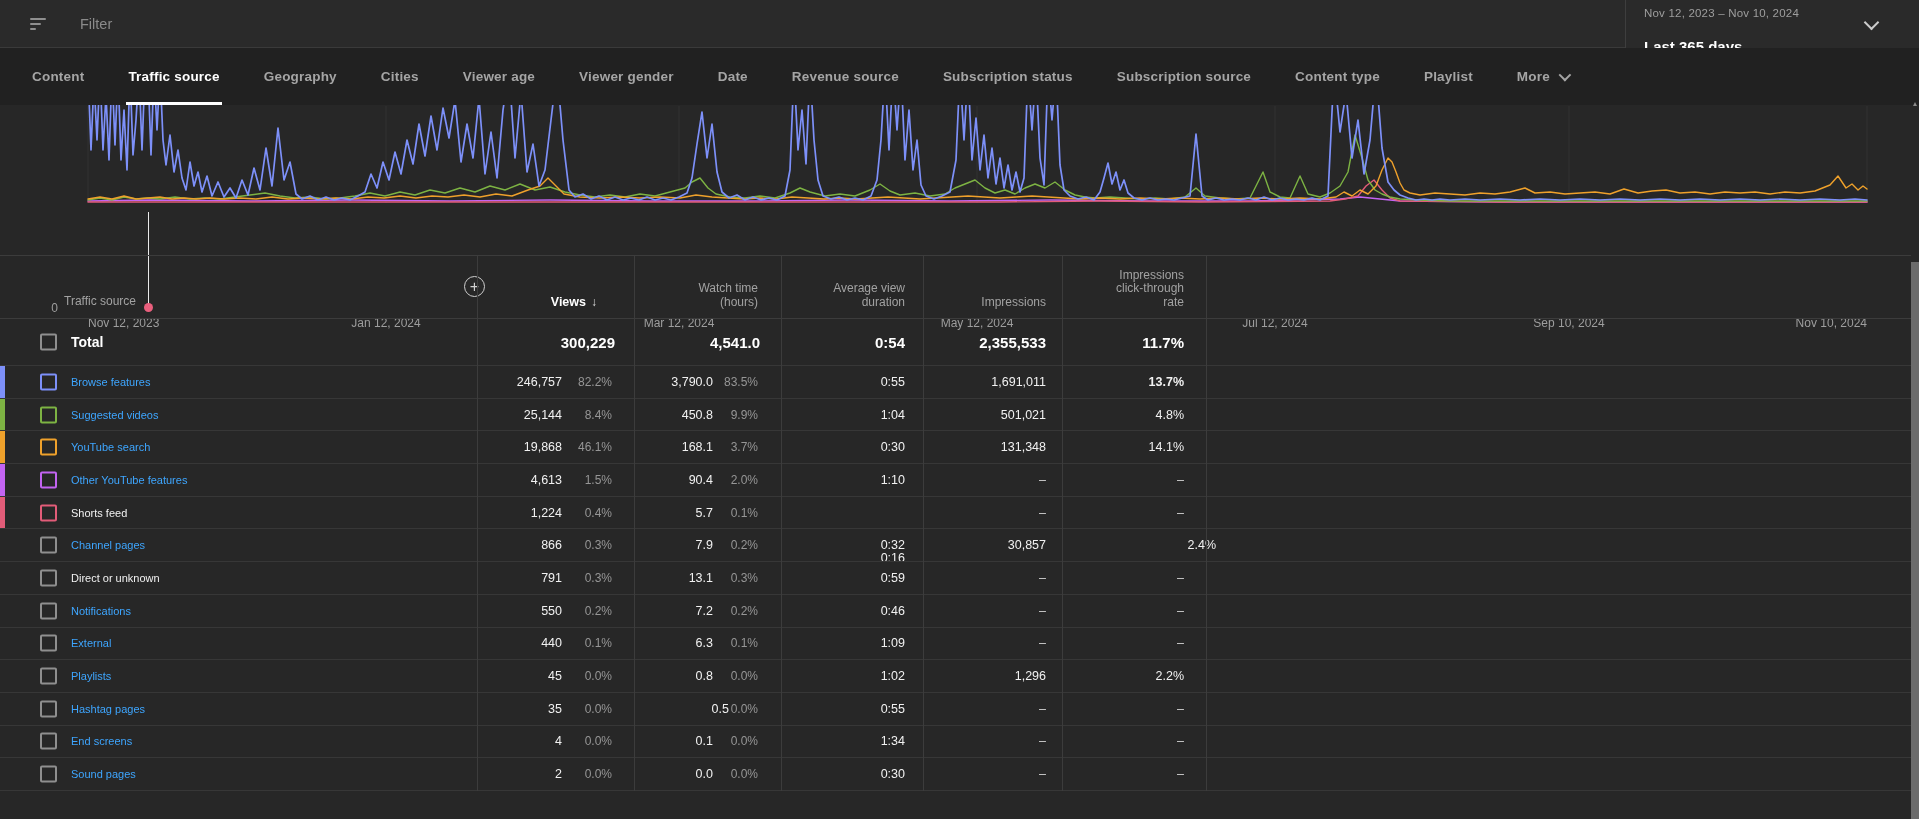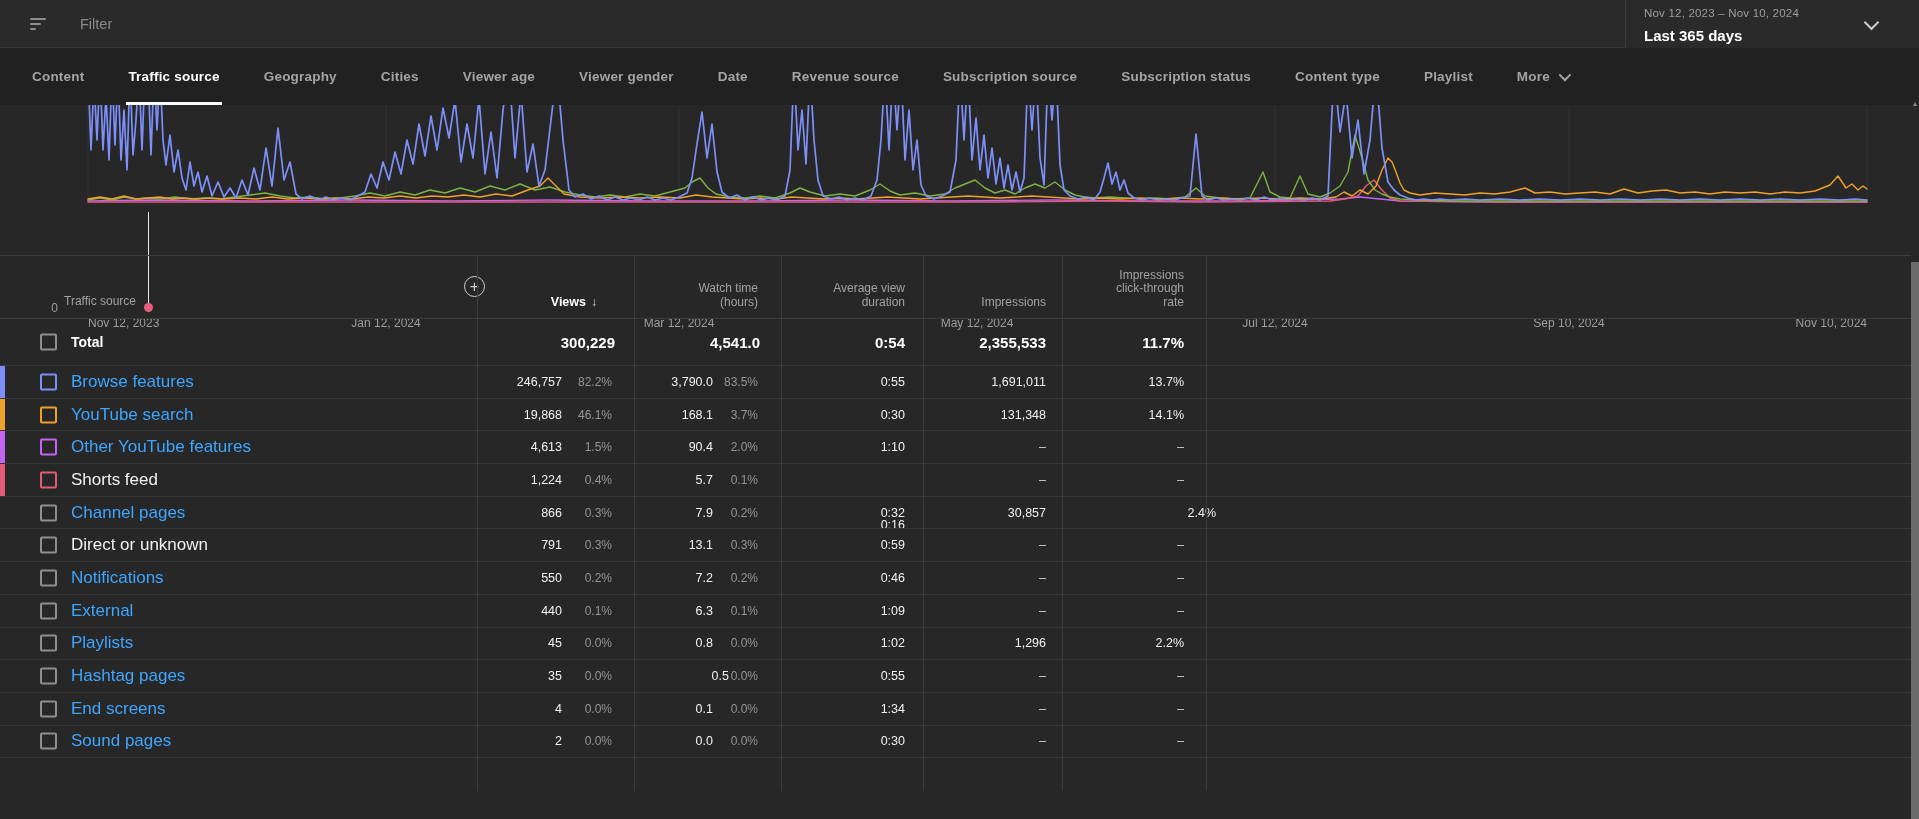--- a/index.html
+++ b/index.html
@@ -15,21 +15,21 @@
   .filter-icon i{display:block;height:2px;background:#8f8f8f;border-radius:1px}
   .filter-icon i:nth-child(1){width:16px}
   .filter-icon i:nth-child(2){width:11px}
   .filter-icon i:nth-child(3){width:6px}
   .filter-input{margin-left:32px;background:transparent;border:none;outline:none;
     color:#ddd;font-size:14.5px;width:420px;font-family:inherit}
   .filter-input::placeholder{color:#8a8a8a}
   .date-panel{position:absolute;right:0;top:0;width:294px;height:48px;border-left:1px solid #3e3e3e;
     box-sizing:border-box;padding:7px 0 0 18px;cursor:pointer;background:#2a2a2a}
   .date-sub{font-size:11.5px;color:#9e9e9e;letter-spacing:.2px}
-  .date-main{font-size:15px;font-weight:bold;color:#fff;margin-top:8px}
+  .date-main{font-size:15px;font-weight:bold;color:#fff;margin-top:19px}
   .date-chev{position:absolute;right:42px;top:17px;width:9px;height:9px;
     border-right:2px solid #ccc;border-bottom:2px solid #ccc;transform:rotate(45deg)}
   
   .tab-bar{position:absolute;top:48px;left:0;width:1919px;height:57px;background:#212121;
     display:flex;align-items:stretch;padding-left:32px;box-sizing:border-box}
   .tab{position:relative;display:flex;align-items:center;margin-right:44px;
     font-size:13.5px;font-weight:bold;color:#a5a5a5;letter-spacing:.2px;cursor:pointer;white-space:nowrap}
   .tab.active{color:#fff}
   .tab .underline{position:absolute;bottom:0;left:-2px;right:-2px;height:3px;background:#fff}
   .tab .tab-chev{width:7px;height:7px;border-right:2px solid #a5a5a5;border-bottom:2px solid #a5a5a5;
@@ -55,21 +55,21 @@
   .col-head{position:absolute;bottom:9px;text-align:right;font-size:12px;color:#a2a2a2;
     white-space:pre-line;line-height:13.5px}
   .col-head.views{color:#fff;font-weight:bold;font-size:12.5px;white-space:nowrap}
   .sort-arrow{color:#ddd;font-weight:normal;font-size:12px;margin-left:5px}
   .trow{position:relative;border-bottom:1px solid #373737;box-sizing:border-box}
   .trow.total{height:47px}
   .trow.data{height:32.69px}
   .colorbar{position:absolute;left:0;top:0;bottom:0;width:5px}
   .cb{position:absolute;left:40px;top:50%;transform:translateY(-50%);width:13px;height:13px;
     border:2px solid #8f8f8f;border-radius:2px;cursor:pointer;background:transparent}
-  .rlabel{position:absolute;left:71px;top:50%;transform:translateY(-50%);font-size:17px;color:#f1f1f1;white-space:nowrap}
+  .rlabel{position:absolute;left:71px;top:50%;transform:translateY(-50%);font-size:11px;color:#f1f1f1;white-space:nowrap}
   .rlabel.link{color:#3ea6ff;cursor:pointer}
   .trow.total .rlabel{font-weight:bold;font-size:14px;color:#fff}
   .cell{position:absolute;top:50%;transform:translateY(-50%);text-align:right;font-size:12.5px;
     color:#f1f1f1;white-space:nowrap}
   .cell.share{color:#969696;font-size:12px}
   .cell.dash{color:#d6d6d6;font-weight:normal}
   .trow.total .cell{font-weight:bold;font-size:15px;color:#fff}
   
   .scroll-arrow{position:absolute;right:2px;top:99px;font-size:8px;color:#8a8a8a}
   .scroll-thumb{position:absolute;right:0;top:262px;width:8px;height:557px;background:#6b6b6b}
@@ -111,24 +111,24 @@
     <div class="tab">
       <span>Viewer gender</span>
     </div>
     <div class="tab">
       <span>Date</span>
     </div>
     <div class="tab">
       <span>Revenue source</span>
     </div>
     <div class="tab">
+      <span>Subscription status</span>
+    </div>
+    <div class="tab">
       <span>Subscription source</span>
-    </div>
-    <div class="tab">
-      <span>Subscription status</span>
     </div>
     <div class="tab">
       <span>Content type</span>
     </div>
     <div class="tab">
       <span>Playlist</span>
     </div>
     <div class="tab">
       <span>More</span>
       <span class="tab-chev"></span>
@@ -195,21 +195,33 @@
       <div class="trow data">
         <span class="colorbar" style="background: rgb(125, 144, 249);"></span>
         <span class="cb" style="border-color: rgb(125, 144, 249);"></span>
         <span class="rlabel link">Browse features</span>
         <span class="cell" style="left: 477px; width: 85px;">246,757</span>
         <span class="cell share" style="left: 566px; width: 46px;">82.2%</span>
         <span class="cell" style="left: 634px; width: 79px;">3,790.0</span>
         <span class="cell share" style="left: 717px; width: 41px;">83.5%</span>
         <span class="cell" style="left: 781px; width: 124px;">0:55</span>
         <span class="cell" style="left: 923px; width: 123px;">1,691,011</span>
-        <span class="cell" style="left: 1062px; width: 122px;">13.7%</span>
+        <span class="cell" style="left: 1062px; width: 122px; font-weight: bold;">13.7%</span>
+      </div>
+      <div class="trow data">
+        <span class="colorbar" style="background: rgb(125, 179, 67);"></span>
+        <span class="cb" style="border-color: rgb(125, 179, 67);"></span>
+        <span class="rlabel link">Suggested videos</span>
+        <span class="cell" style="left: 477px; width: 85px;">25,144</span>
+        <span class="cell share" style="left: 566px; width: 46px;">8.4%</span>
+        <span class="cell" style="left: 634px; width: 79px;">450.8</span>
+        <span class="cell share" style="left: 717px; width: 41px;">9.9%</span>
+        <span class="cell" style="left: 781px; width: 124px;">1:04</span>
+        <span class="cell" style="left: 923px; width: 123px;">501,021</span>
+        <span class="cell" style="left: 1062px; width: 122px;">4.8%</span>
       </div>
       <div class="trow data">
         <span class="colorbar" style="background: rgb(239, 161, 43);"></span>
         <span class="cb" style="border-color: rgb(239, 161, 43);"></span>
         <span class="rlabel link">YouTube search</span>
         <span class="cell" style="left: 477px; width: 85px;">19,868</span>
         <span class="cell share" style="left: 566px; width: 46px;">46.1%</span>
         <span class="cell" style="left: 634px; width: 79px;">168.1</span>
         <span class="cell share" style="left: 717px; width: 41px;">3.7%</span>
         <span class="cell" style="left: 781px; width: 124px;">0:30</span>

